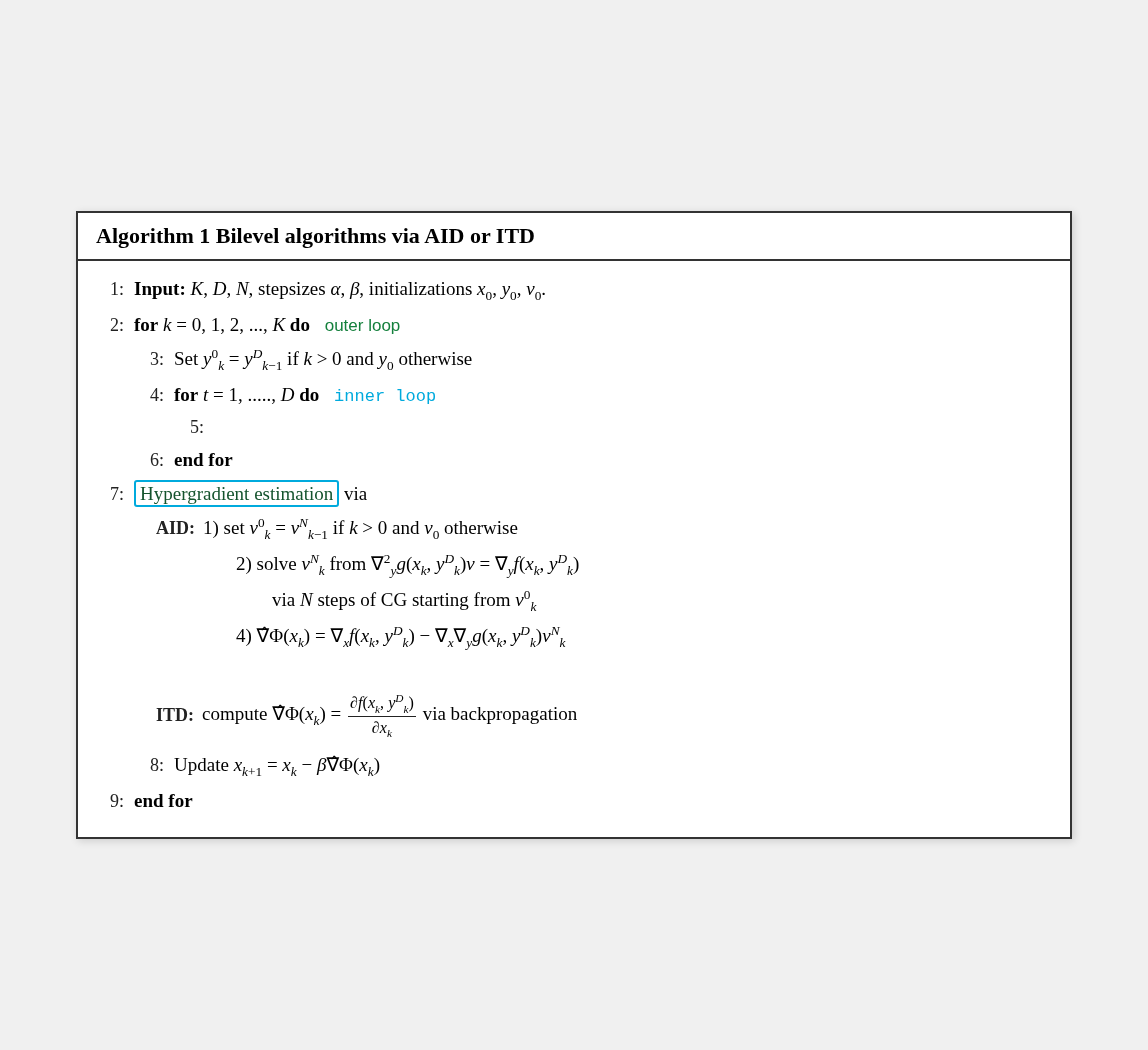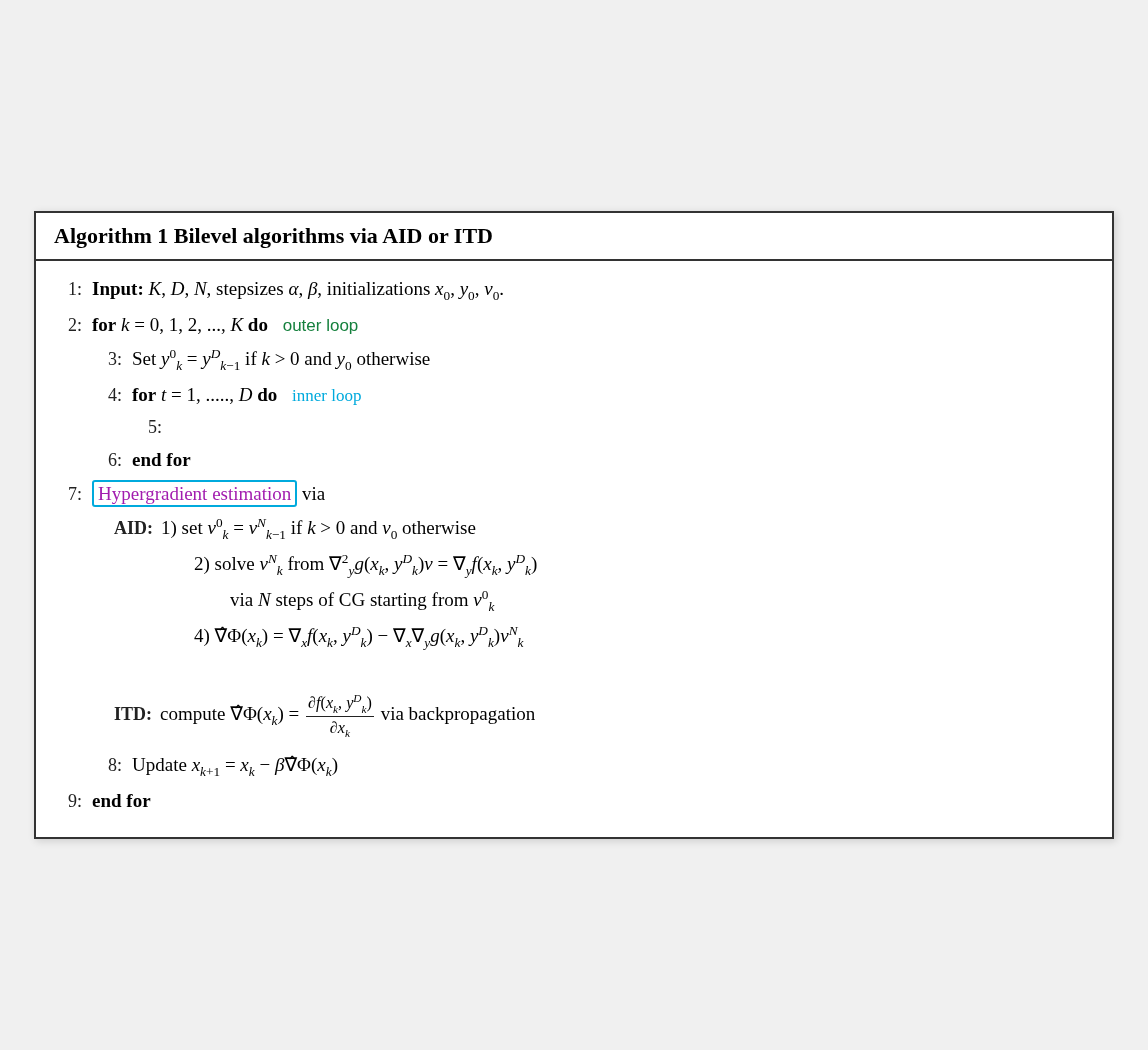--- a/index.html
+++ b/index.html
@@ -9,21 +9,21 @@
       display: flex;
       justify-content: center;
       align-items: center;
       min-height: 100vh;
       font-family: 'Times New Roman', Times, serif;
     }
 
     .algorithm-box {
       background: white;
       border: 2px solid #333;
-      width: 1080px;
+      width: 996px;
       padding: 0;
       box-shadow: 2px 2px 8px rgba(0,0,0,0.15);
     }
 
     .algo-header {
       border-bottom: 2px solid #333;
       padding: 10px 18px;
       font-size: 22px;
       font-weight: bold;
     }
@@ -64,33 +64,33 @@
     .loop-label-outer {
       color: #15803d;
       font-size: 17px;
       font-family: Arial, sans-serif;
       margin-left: 10px;
     }
 
     .loop-label-inner {
       color: #00aadd;
       font-size: 17px;
-      font-family: Liberation Serif, serif;
+      font-family: Liberation Mono, monospace;
       margin-left: 10px;
     }
 
     .indent1 { padding-left: 40px; }
     .indent2 { padding-left: 80px; }
 
     .hypergradient-box {
       display: inline;
       border: 2px solid #00aadd;
       border-radius: 3px;
       padding: 1px 4px;
-      color: #a21caf;
+      color: #14532d;
     }
 
     sup, sub {
       font-size: 0.7em;
     }
 
     .section-aid {
       margin-left: 60px;
       margin-top: 2px;
     }

